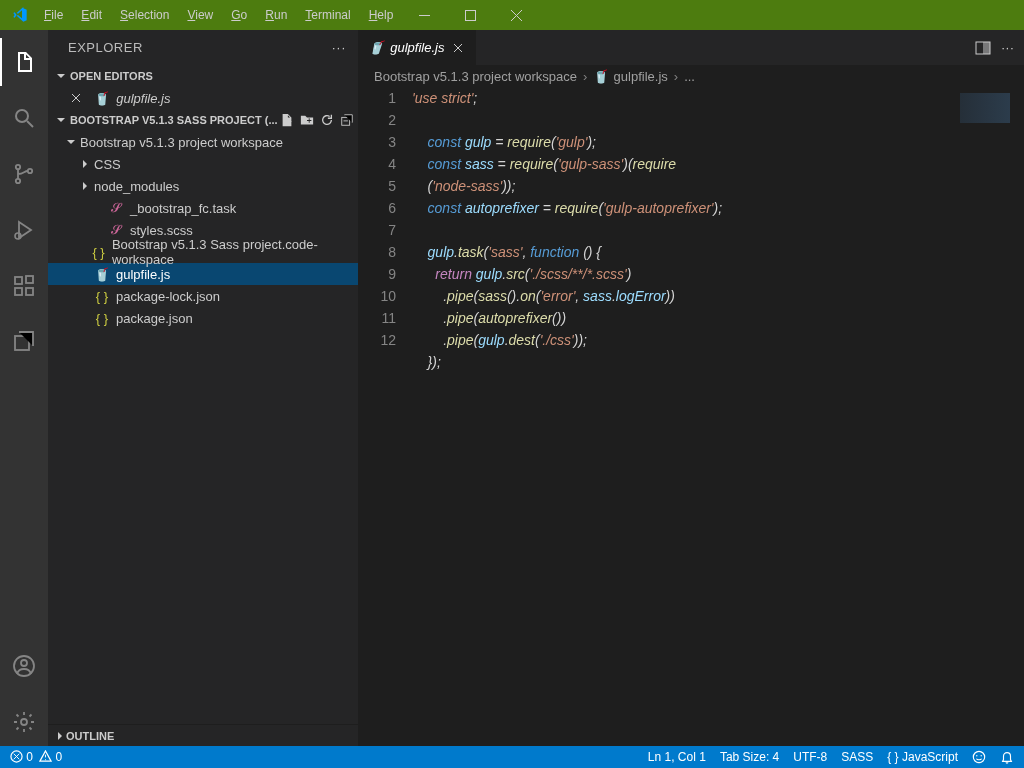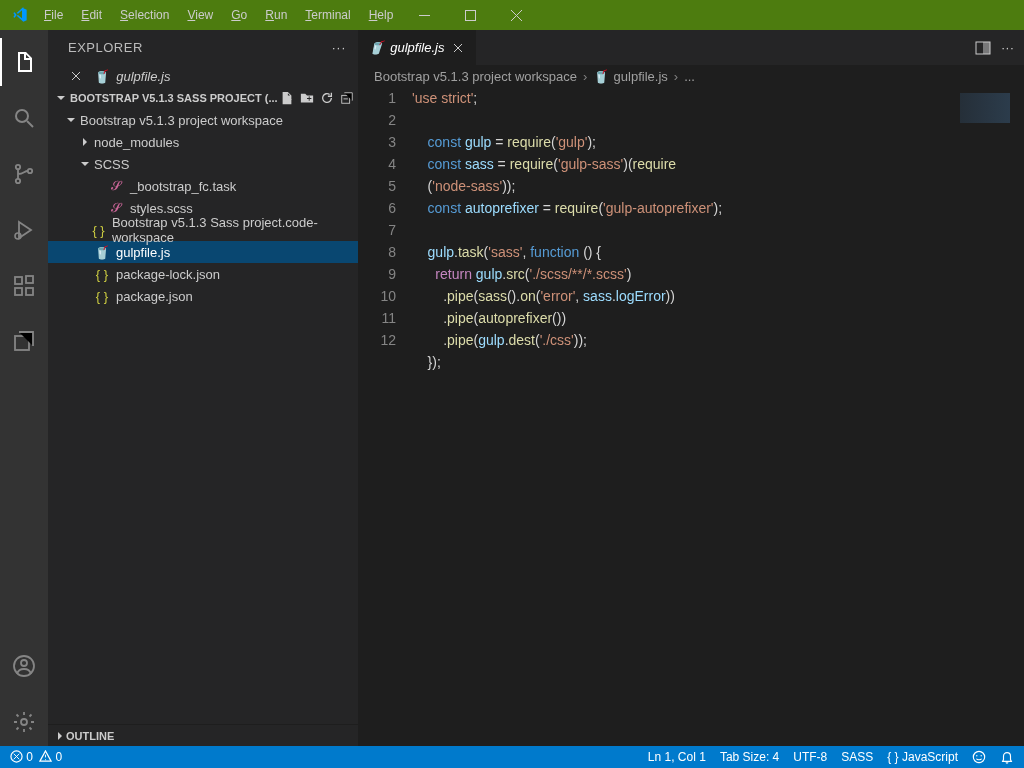--- a/index.html
+++ b/index.html
@@ -36,21 +36,21 @@
 .outline-hdr { height:22px; display:flex; align-items:center; padding-left:6px; font-size:11px; font-weight:700; color:#cccccc; border-top:1px solid #1e1e1e; }
 .editor { flex:1; background:#1e1e1e; display:flex; flex-direction:column; position:relative; }
 .tabs { height:35px; background:#252526; display:flex; align-items:stretch; }
 .tab { display:flex; align-items:center; padding:0 10px; background:#1e1e1e; color:#ffffff; gap:6px; font-size:13px; font-style:italic; border-right:1px solid #252526; }
 .tab .close-x { width:16px; height:16px; display:flex; align-items:center; justify-content:center; color:#cccccc; }
 .tabs .right-icons { margin-left:auto; display:flex; align-items:center; gap:10px; padding-right:10px; color:#cccccc; }
 .breadcrumb { height:22px; display:flex; align-items:center; padding-left:16px; color:#a0a0a0; font-size:13px; gap:4px; }
 .breadcrumb .sep { color:#808080; margin:0 2px; }
 .code-area { flex:1; display:flex; position:relative; font-family:Consolas,"Courier New",monospace; font-size:14px; line-height:22px; }
 .gutter { width:54px; text-align:right; color:#858585; padding-right:16px; }
-.code { flex:1; white-space:pre; color:#d4d4d4; }
+.code { flex:1; white-space:pre; color:#d4d4d4;font-style:italic; }
 .minimap { position:absolute; right:14px; top:0; width:60px; height:100%; }
 .minimap .blob { position:absolute; right:0; top:6px; width:50px; height:30px; background:linear-gradient(90deg,#2a3a4a,#35506a); opacity:0.6; }
 .tok-str { color:#ce9178; }
 .tok-kw { color:#569cd6; }
 .tok-kw2 { color:#c586c0; }
 .tok-var { color:#9cdcfe; }
 .tok-fn { color:#dcdcaa; }
 .tok-prop { color:#9cdcfe; }
 .tok-pn { color:#d4d4d4; }
 .tok-dot { color:#d4d4d4; }
@@ -157,20 +157,28 @@
         </svg>
       </div>
   </div>
 
   <div class="sidebar">
     <div class="sidebar-header">
       <span>EXPLORER</span>
       <span class="right-icons">···</span>
     </div>
 
+    <div class="section-hdr">
+      <span class="chev">
+          <svg width="12" height="12" viewBox="0 0 12 12">
+            <path fill="#cccccc" d="M2 4l4 4 4-4z"></path>
+          </svg>
+        </span>
+      <span>OPEN EDITORS</span>
+    </div>
     <div class="open-editors">
       <div class="row">
         <span class="close-x">
             <svg width="12" height="12" viewBox="0 0 12 12">
               <path stroke="#cccccc" d="M2 2l8 8M10 2l-8 8"></path>
             </svg>
           </span>
         <span class="ficon icon-gulp">🥤</span>
         <span style="font-style:italic">gulpfile.js</span>
       </div>
@@ -221,30 +229,30 @@
         <span>Bootstrap v5.1.3 project workspace</span>
       </div>
       <div id="tree-rows">
           <div class="row">
             <span class="indent" style="width:20px"></span>
             <span class="chev">
               <svg width="12" height="12" viewBox="0 0 12 12">
                 <path fill="#cccccc" d="M4 2l4 4-4 4z"></path>
               </svg>
             </span>
-            <span>node_modules</span>
+            <span>CSS</span>
           </div>
           <div class="row">
             <span class="indent" style="width:20px"></span>
             <span class="chev">
               <svg width="12" height="12" viewBox="0 0 12 12">
-                <path fill="#cccccc" d="M2 4l4 4 4-4z"></path>
+                <path fill="#cccccc" d="M4 2l4 4-4 4z"></path>
               </svg>
             </span>
-            <span>SCSS</span>
+            <span>node_modules</span>
           </div>
           <div class="row">
             <span class="indent" style="width:34px"></span>
             <span class="chev"></span>
             <span class="ficon icon-sass">𝓢</span>
             <span>_bootstrap_fc.task</span>
           </div>
           <div class="row">
             <span class="indent" style="width:34px"></span>
             <span class="chev"></span>

